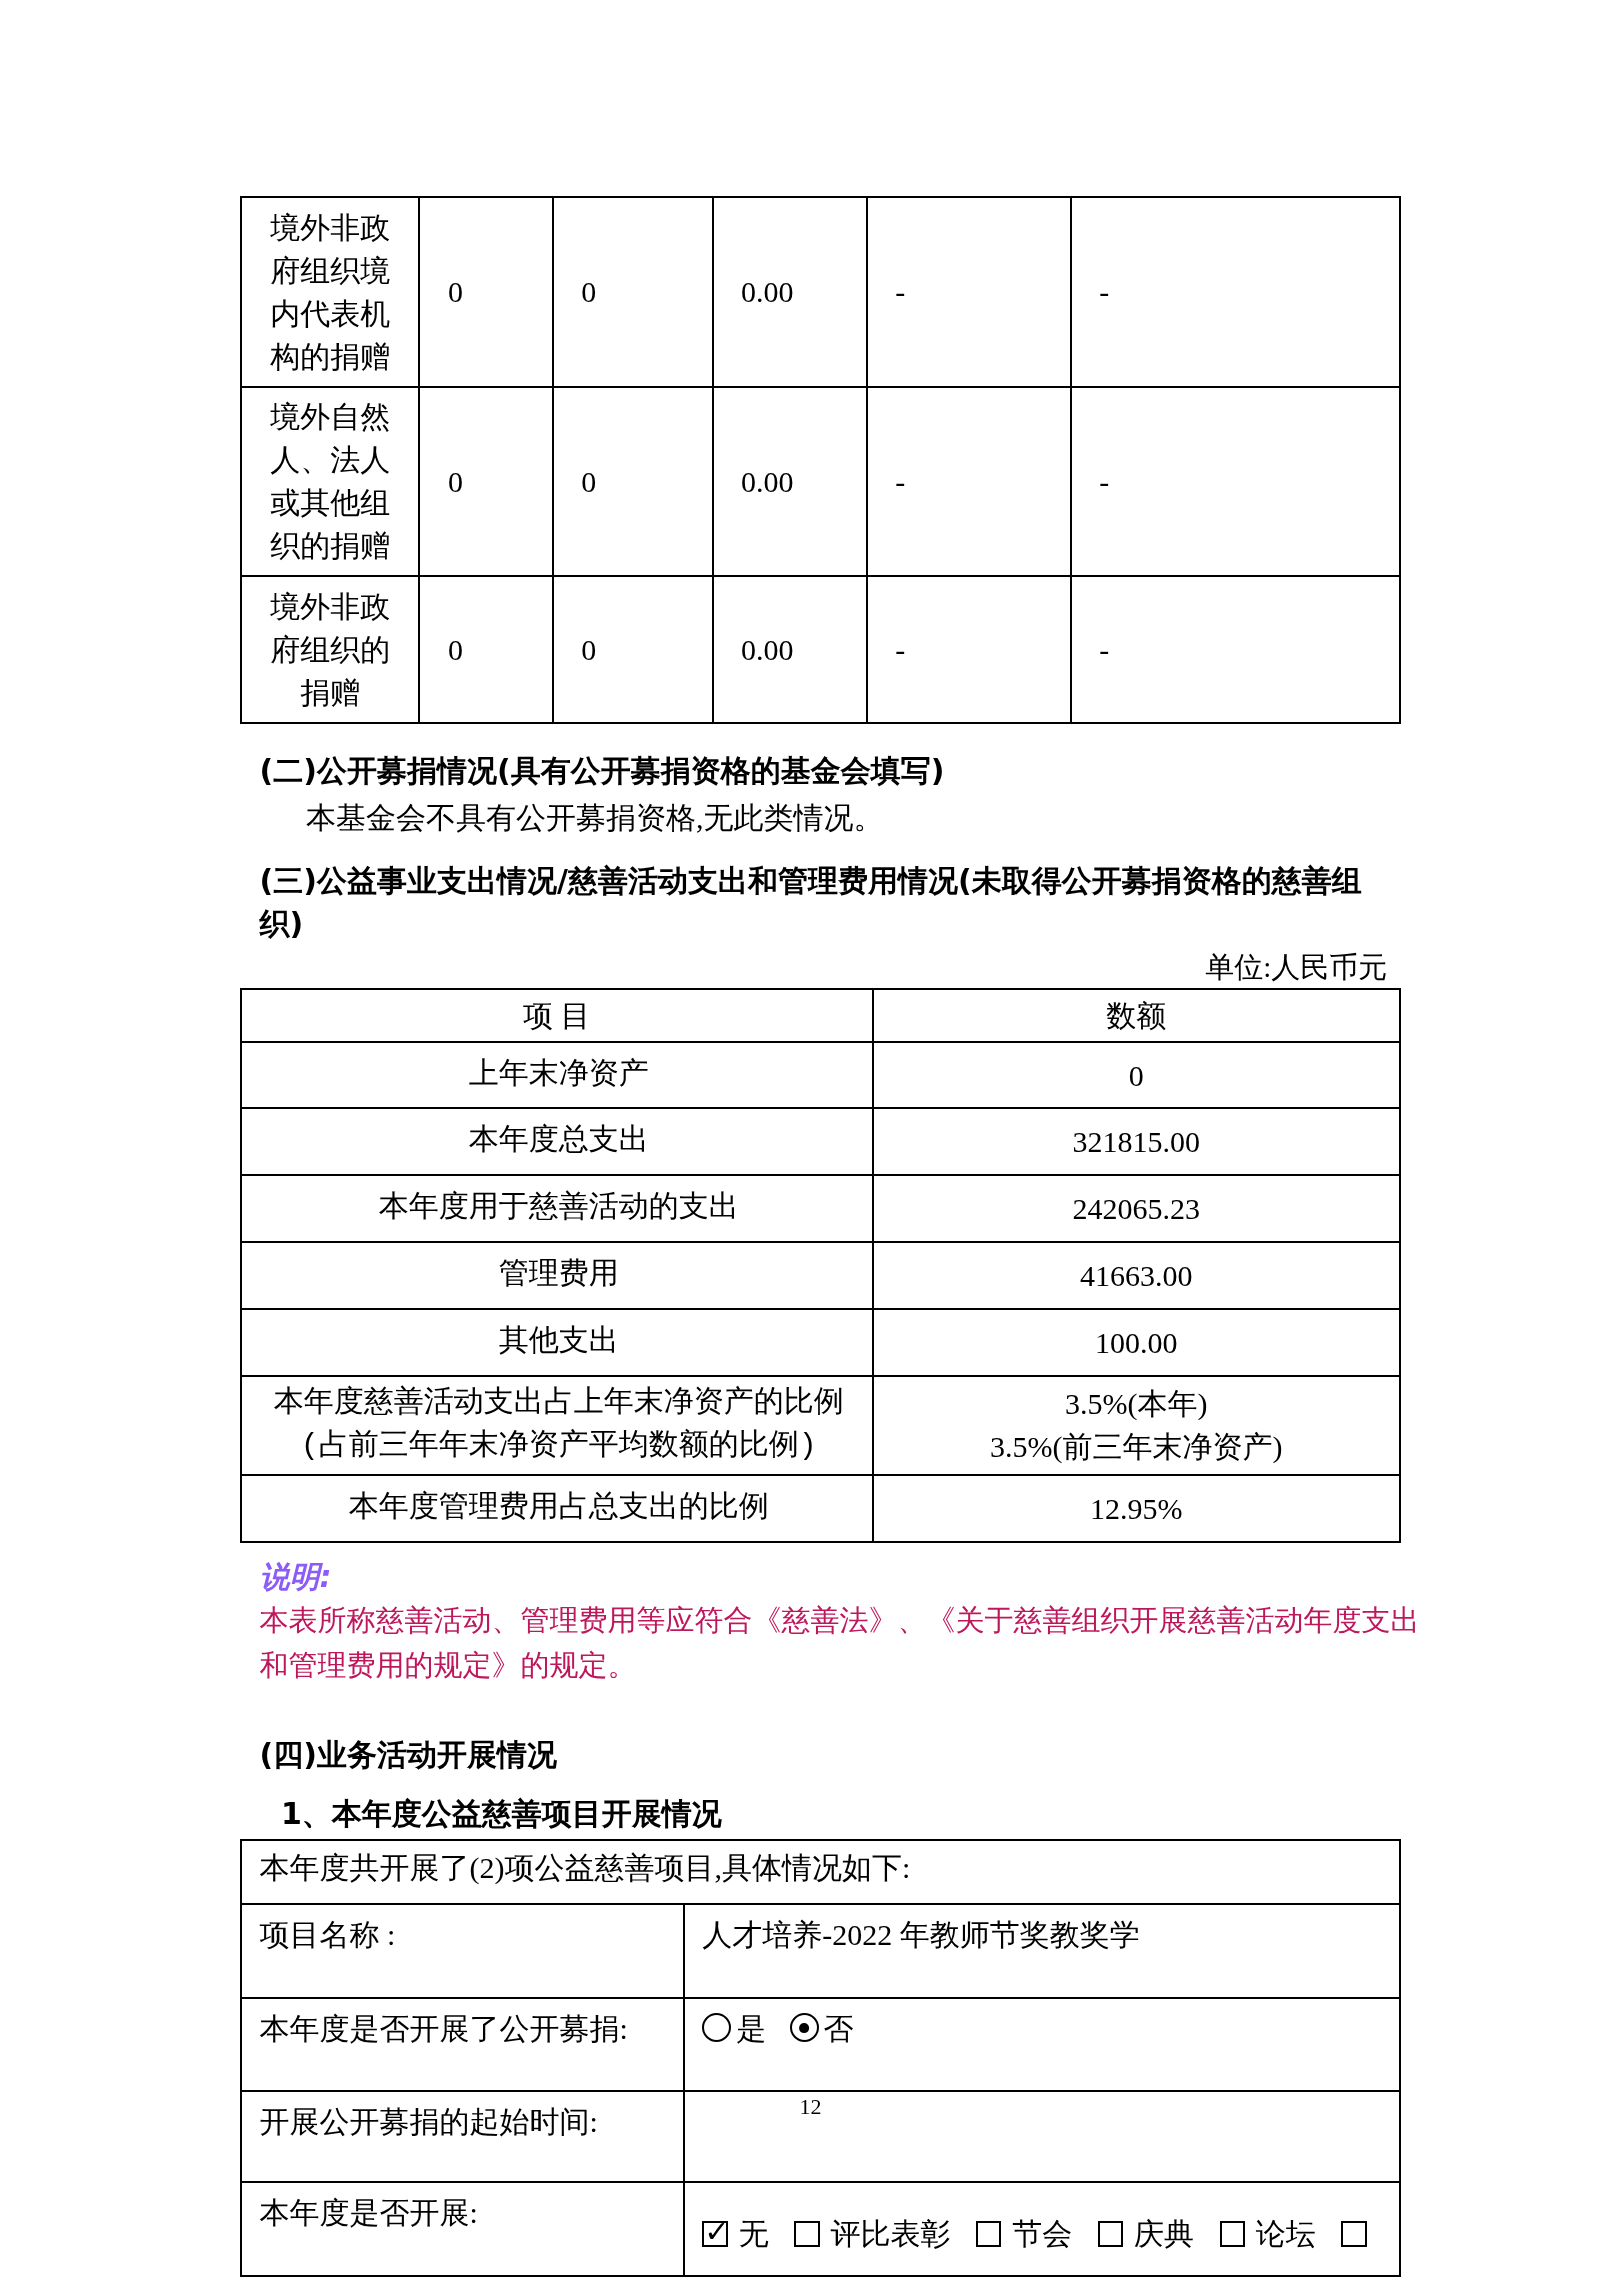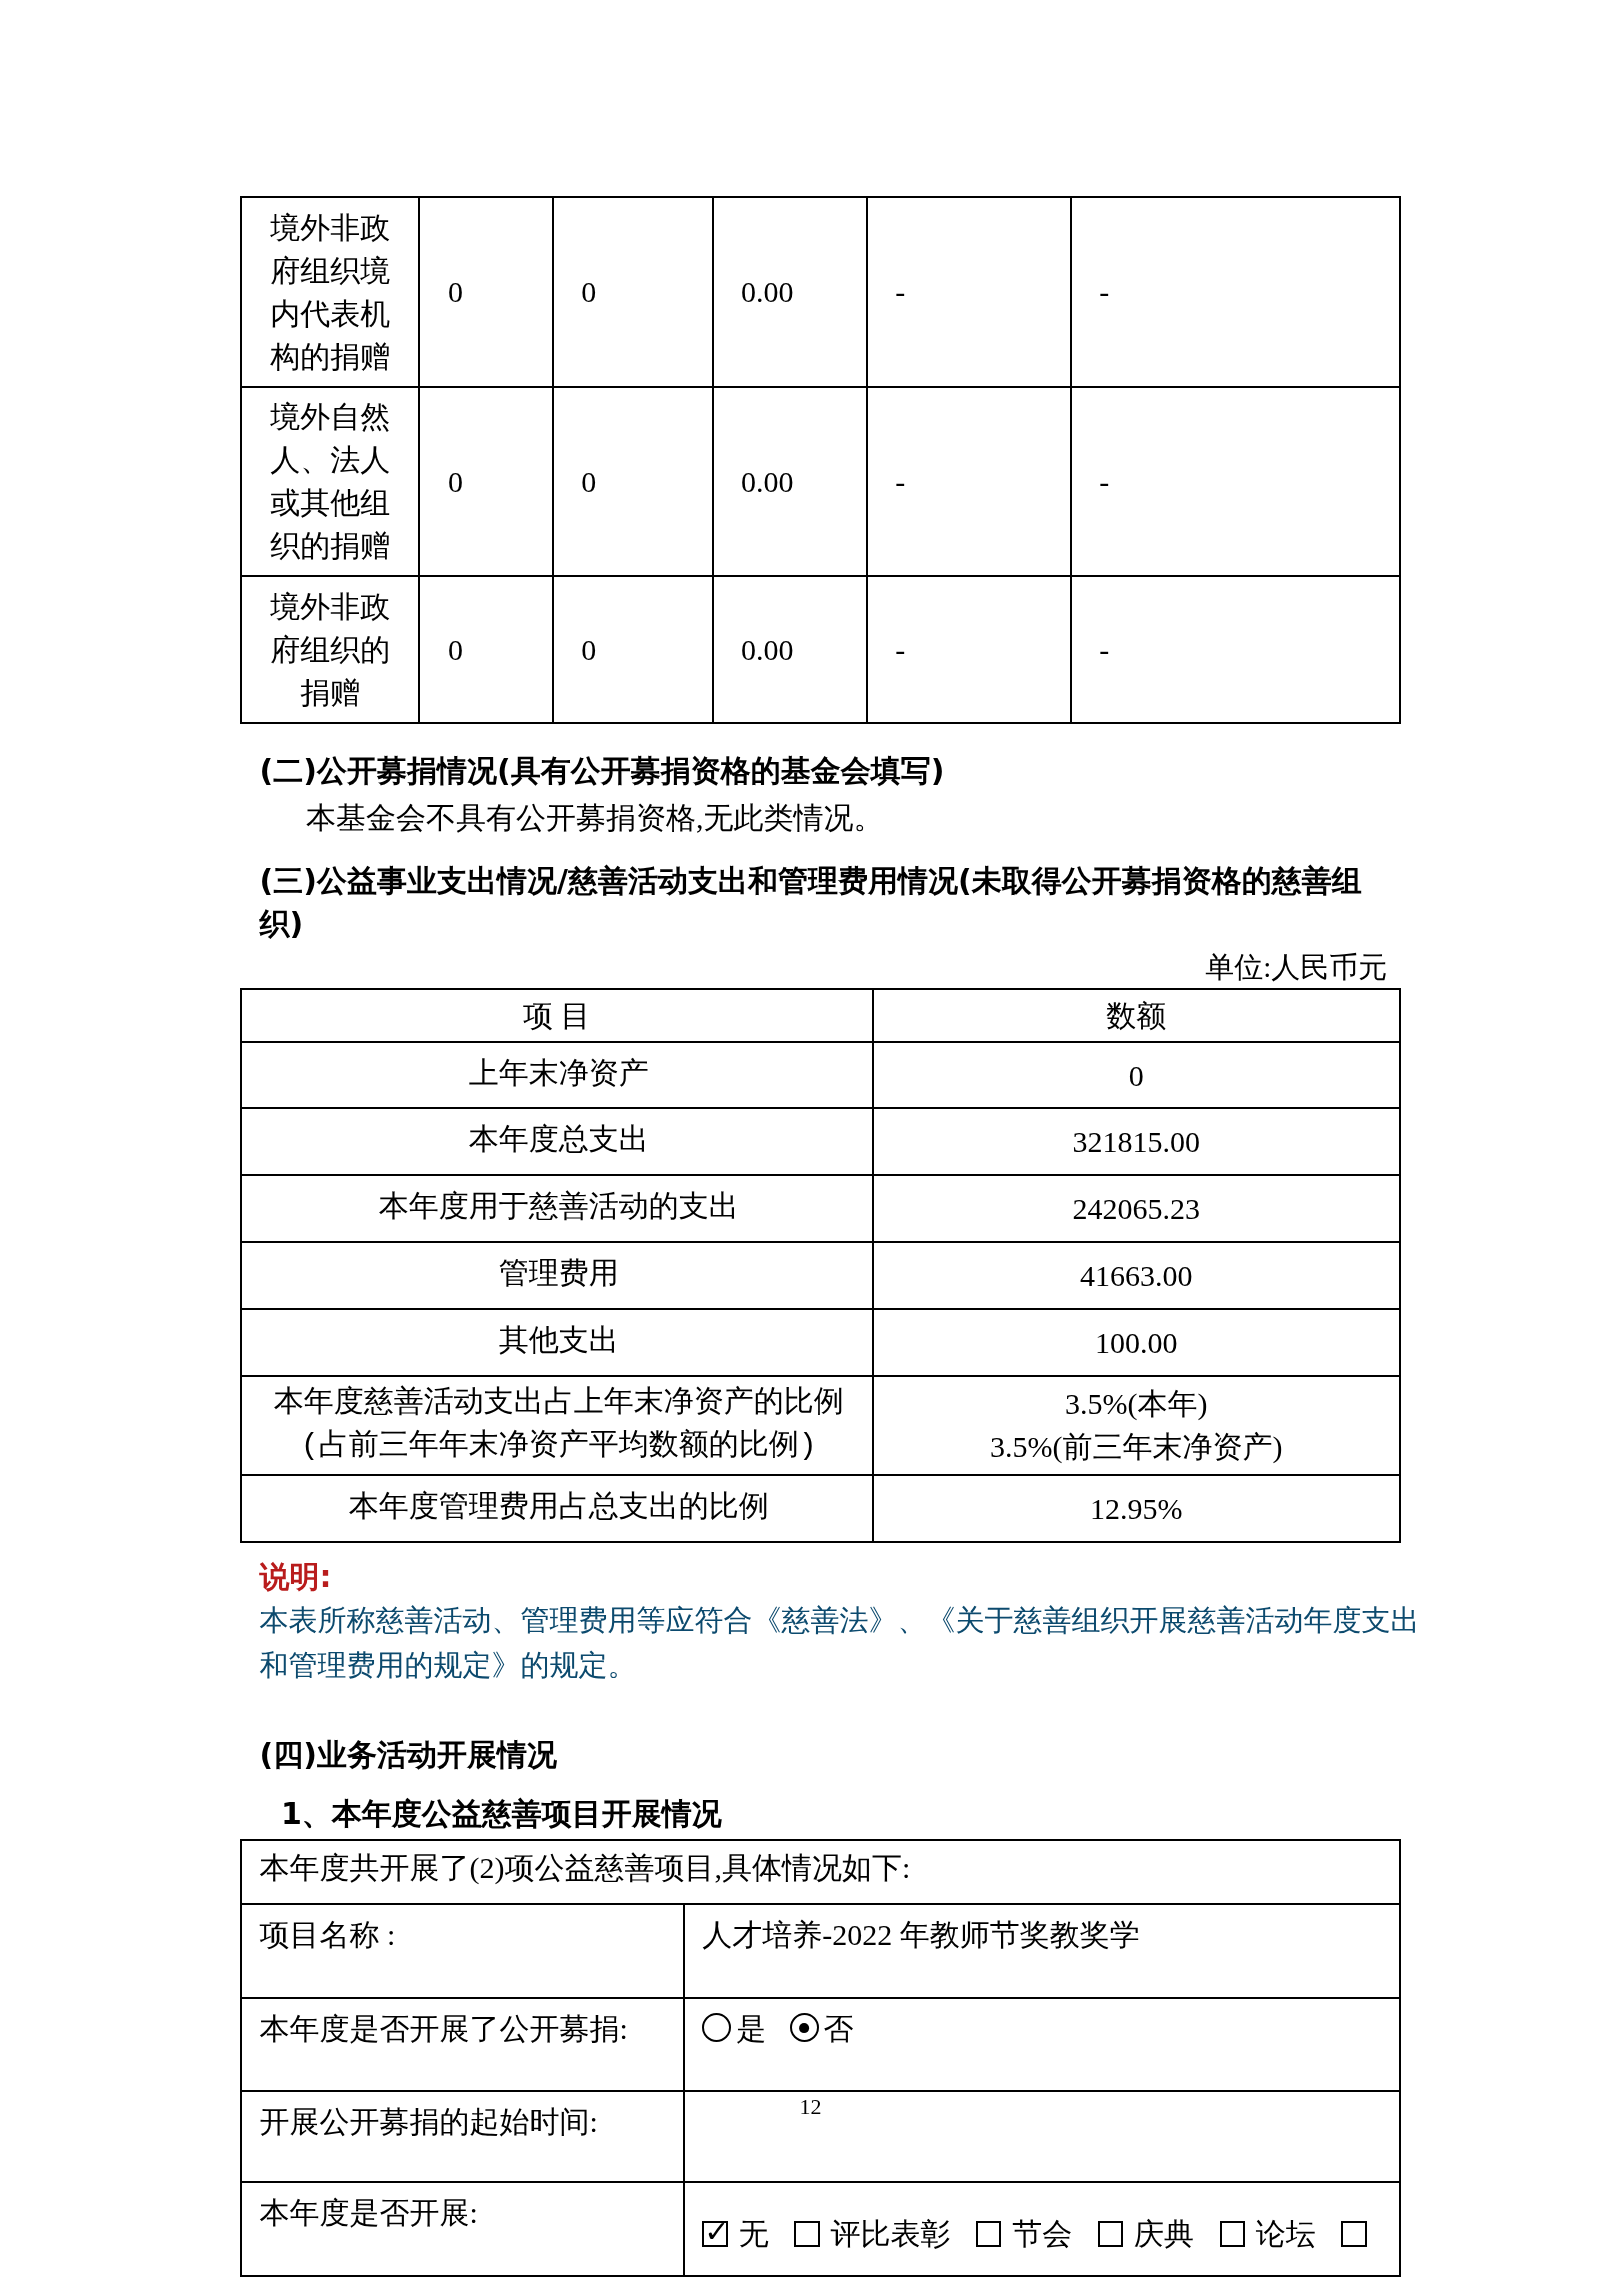--- a/index.html
+++ b/index.html
@@ -36,23 +36,23 @@
   .unit-line { text-align:right; padding-right:13.7px; font-size:29px; line-height:37px; margin-top:3.9px; }
 
   
   .t2 { margin-top:2px; }
   .t2 td { line-height:43px; }
   .t2 .hdr { height:49px; text-align:center; vertical-align:middle;margin-top:12px; }
   .t2 .item { height:53px; text-align:center; vertical-align:middle; padding:5.9px 13.7px 5.9px 17.6px; word-break:break-all;font-family:Liberation Mono, monospace; }
   .t2 .amt  { text-align:center; vertical-align:middle; padding:5.9px 3.9px; }
 
   
-  .note-title { margin:11.8px 0 0 19.6px; color:#b91c1c; }
+  .note-title { margin:11.8px 0 0 19.6px; color:#8b5cf6;font-style:italic; }
   .note-body  {
-    color:#0c4a6e; font-size:29px; line-height:45px;
+    color:#be185d; font-size:29px; line-height:45px;
     width:1166px; word-break:break-all; margin:0 0 0 19.6px;
   }
 
   .h4 { margin-top:45px; }
   .sub-h { margin-top:15.7px; margin-left:41px; }
 
   
   .t3 { margin-top:3.9px; }
   .t3 td { line-height:43px; vertical-align:top; padding:7.8px 15.7px 7.8px 17.6px;margin-left:32px; }
   .t3 .intro td { height:49px; padding-top:5.9px; }

